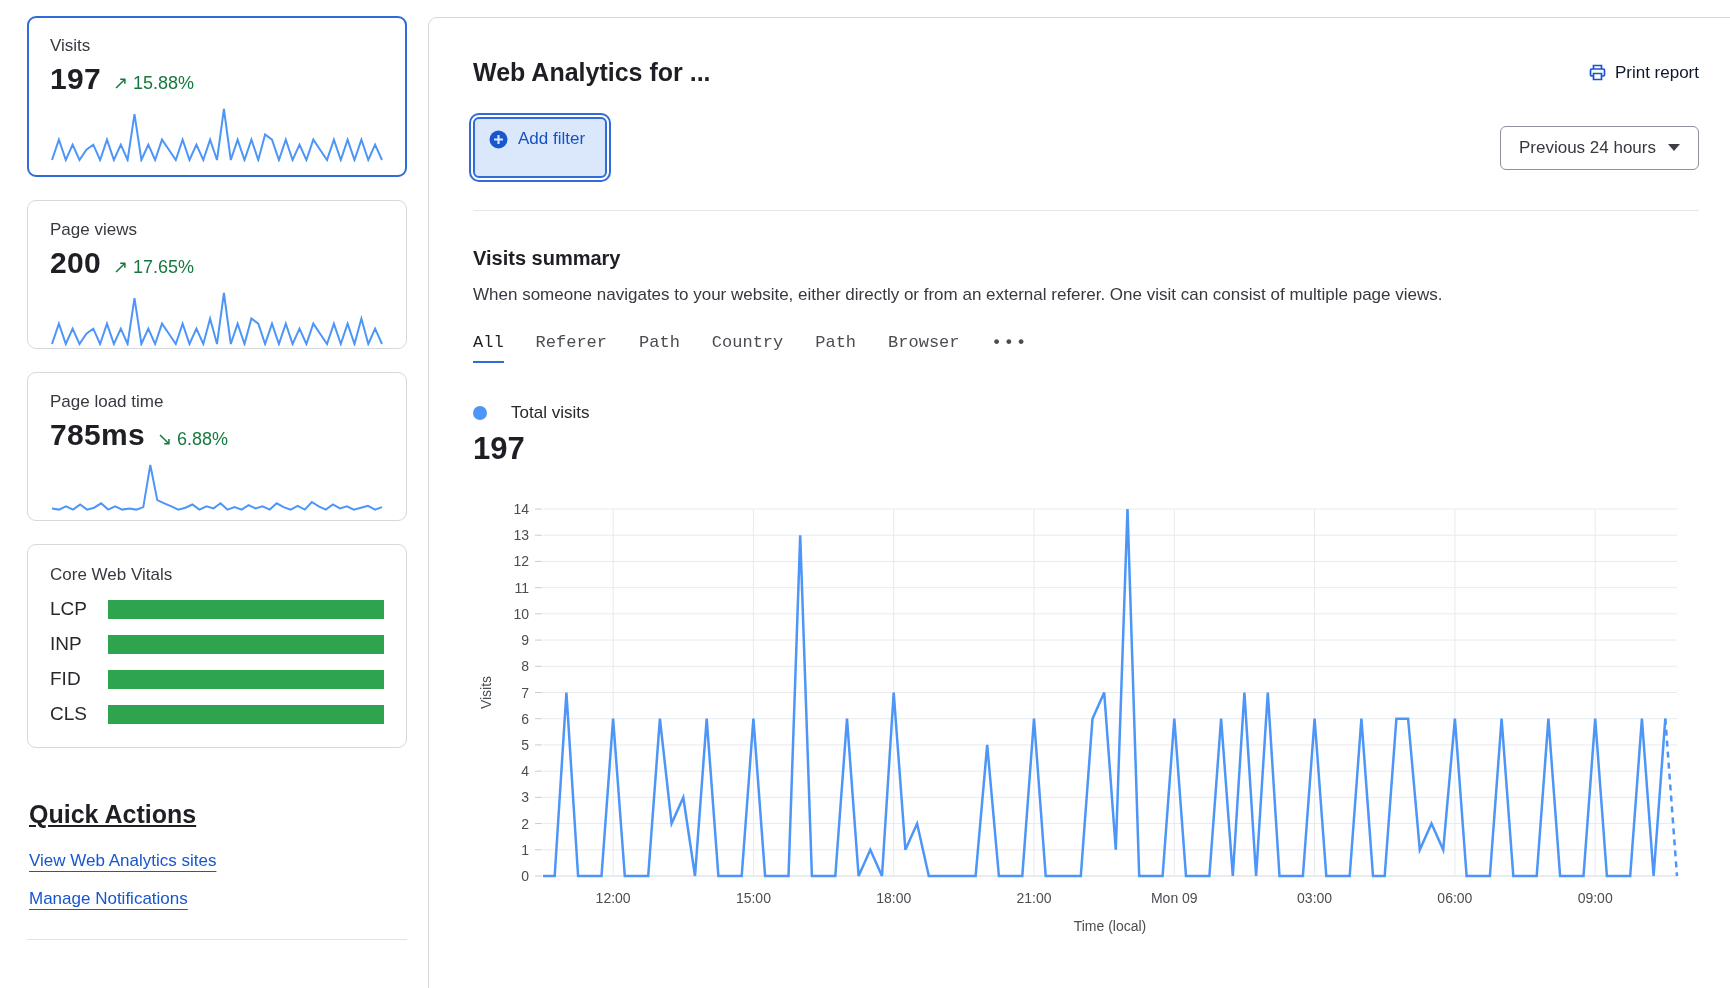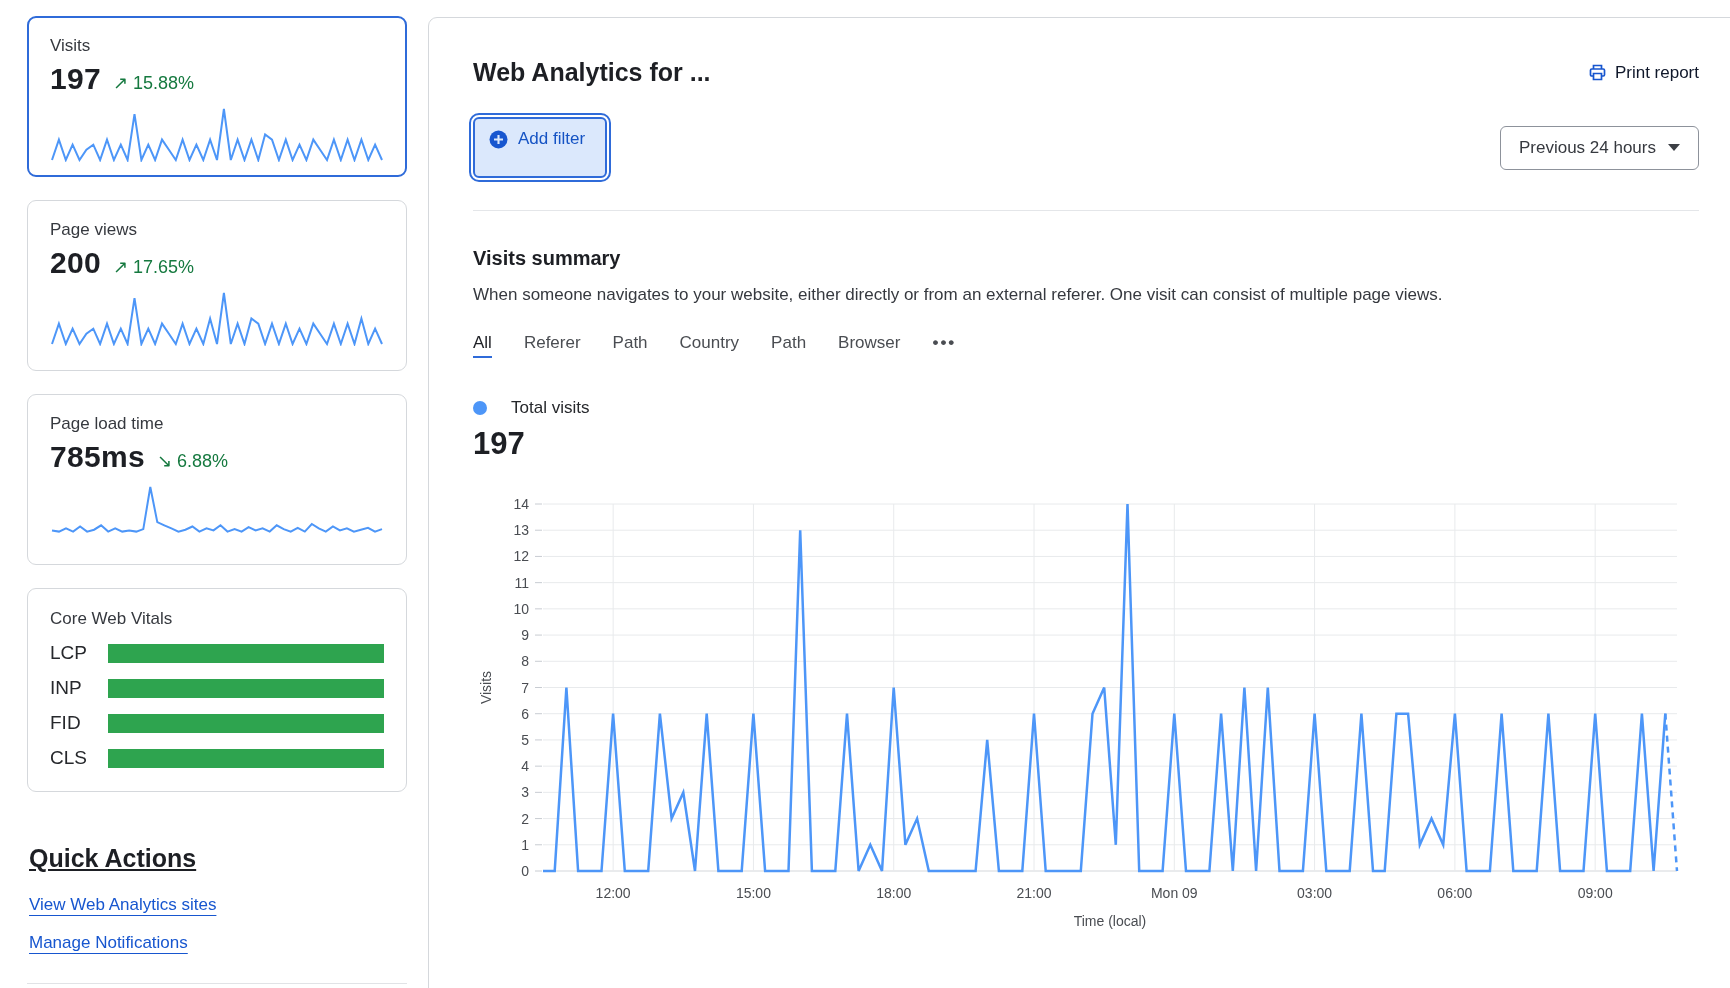--- a/index.html
+++ b/index.html
@@ -3,21 +3,21 @@
 <meta charset="utf-8">
 <style>
   * { margin:0; padding:0; box-sizing:border-box; }
   html,body { width:1730px; height:988px; overflow:hidden; background:#fff;
     font-family:"Liberation Sans", sans-serif; color:#1d1f24; }
   .layout { display:flex; align-items:flex-start; }
 
   
   .sidebar { width:380px; flex:none; margin:16px 0 0 27px; }
   .metric-card { background:#fff; border:1px solid #d5d8dc; border-radius:9px;
-    padding:19px 22px 24px; margin-bottom:23px; cursor:pointer; }
+    padding:19px 22px 2px; margin-bottom:23px; cursor:pointer; }
   .metric-card.selected { border:2px solid #2F6BD9; padding:18px 21px 13px; }
   .metric-title { font-size:17px; color:#36393f; }
   .metric-row { display:flex; align-items:baseline; gap:12px; margin-top:6px; }
   .metric-value { font-size:30px; font-weight:bold; letter-spacing:.3px; }
   .metric-delta { font-size:18px; color:#15793F; }
   .spark { display:block; margin-top:10px; }
 
   .cwv-card { background:#fff; border:1px solid #d5d8dc; border-radius:9px;
     padding:20px 22px 22px; }
   .cwv-title { font-size:17px; color:#36393f; }
@@ -49,21 +49,21 @@
     color:#36393f; background:#fff; border:1px solid #8d929b; border-radius:6px;
     padding:11px 18px; cursor:pointer; }
   .caret-down { width:0; height:0; border-left:6px solid transparent;
     border-right:6px solid transparent; border-top:7px solid #3c3f45; }
   .head-divider { border-top:1px solid #e4e6e9; margin-top:32px; }
 
   .section { padding:36px 50px 0 44px; }
   .section-title { font-size:20px; font-weight:bold; }
   .section-desc { font-size:17px; color:#36393f; margin-top:15px; }
   .tabs { display:flex; gap:32px; margin-top:28px; font-size:17px; color:#4a4d52; }
-  .tab { cursor:pointer; padding-bottom:3px; }
+  .tab { cursor:pointer; padding-bottom:9px;font-family:Liberation Mono, monospace; }
   .tab.active { color:#1d1f24; border-bottom:2px solid #2F6BD9; }
   .tab-more { letter-spacing:2px; font-weight:bold; color:#4a4d52; }
   .legend { display:flex; align-items:center; gap:24px; margin-top:40px; }
   .legend-dot { width:14px; height:14px; border-radius:50%; background:#4D96F8; }
   .legend-label { font-size:17px; color:#26282c; }
   .total-value { font-size:31px; font-weight:bold; margin-top:8px; }
   .chart-box { margin-top:24px; margin-left:2px; }
 </style>
 </head>
 <body>

